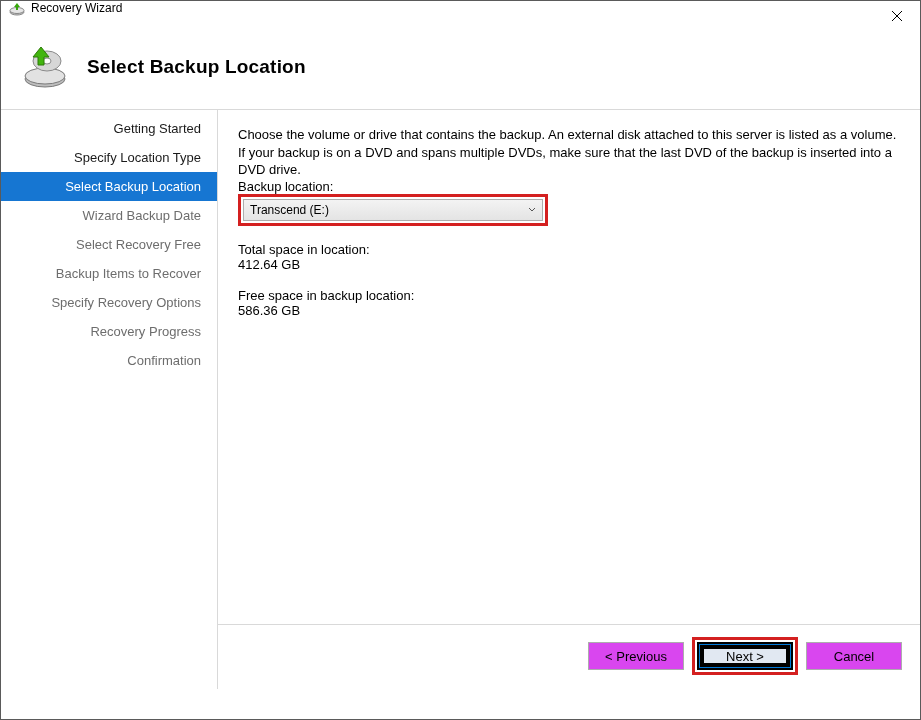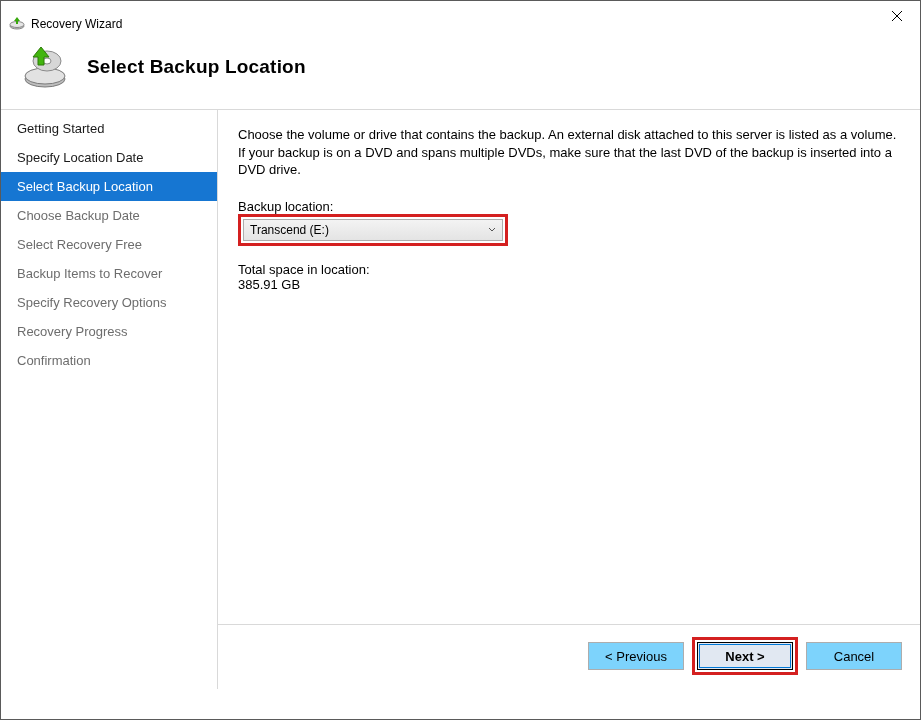--- a/index.html
+++ b/index.html
@@ -10,21 +10,21 @@
     color: #000;
     background: #fff;
     width: 921px;
     height: 720px;
     border: 1px solid #5a5a5a;
     position: relative;
   }
 
   
   .titlebar {
-    display:flex; align-items:flex-end;
+    display:flex; align-items:flex-start;
     height:30px;
     padding:0 0 0 8px;
   }
   .titlebar .app-icon {
     width:16px; height:16px; margin-right:6px;
     position:relative;
   }
   .titlebar .title { font-size:12px; color:#000; }
   .titlebar .close {
     margin-left:auto;
@@ -54,46 +54,47 @@
     width:216px;
     border-top:1px solid #d9d9d9;
     padding-top:4px;
   }
   .side-item {
     padding:7px 16px;
     font-size:13px;
     color:#1a1a1a;
     cursor:pointer;
     white-space:nowrap;
+    text-align:right;
   }
   .side-item.future { color:#6d6d6d; }
   .side-item.selected {
     background:#1676d2;
     color:#fff;
   }
 
   .content {
     flex:1;
     border-left:1px solid #d9d9d9;
     border-top:1px solid #d9d9d9;
     padding:16px 20px 0 20px;
     display:flex; flex-direction:column;
   }
-  .intro { font-size:13px; line-height:1.35; margin-bottom:20px; }
+  .intro { font-size:13px; line-height:1.35; }
   .formrow { display:flex; align-items:flex-start; margin-bottom:16px; font-size:13px;flex-direction:column; }
   .formrow .label { width:290px; }
   .formrow .value { }
 
   .dropdown-highlight {
     border:3px solid #d42020;
     padding:2px;
     display:inline-block;
   }
   .dropdown {
-    width:260px; height:22px;
+    width:300px; height:22px;
     display:flex; align-items:center;
     padding:0 6px;
     background: linear-gradient(#f3f3f3,#e4e4e4);
     border:1px solid #adadad;
     font-size:12px;
     cursor:pointer;
     position:relative;
   }
   .dropdown .chev {
     margin-left:auto;
@@ -108,32 +109,31 @@
     align-items:center;
     gap:8px;
     padding:12px 18px 14px 18px;
     margin-top:auto;
     margin-left:-20px;
     margin-right:-20px;
   }
   .btn {
     min-width:96px; height:28px;
     border:1px solid #adadad;
-    background:#7dd3fc;
+    background:#d946ef;
     font-size:13px;
     cursor:pointer;
     padding:0 12px;
   }
   .btn:disabled { color:#8a8a8a; background:#e7e7e7; cursor:default; }
   .btn.focused {
-    border:1px solid #000000;
+    border:7px solid #000000;
     outline:1px solid #0078d7;
     outline-offset:-3px;
     background:#e1e8f2;
-    font-weight:bold;
   }
   .btn-highlight {
     border:3px solid #d42020;
     padding:2px;
     display:inline-block;
   }
 
 </style>
 </head>
 <body>
@@ -165,23 +165,23 @@
       <path d="M20 4 L12 14 L17 14 L17 22 L23 22 L23 14 L28 14 Z" fill="#42b50f" stroke="#2d7a08"></path>
     </svg>
   </span>
   <h1>Select Backup Location</h1>
 </div>
 
 <div class="bodyrow">
 
   <div class="sidebar">
     <div class="side-item">Getting Started</div>
-    <div class="side-item">Specify Location Date</div>
+    <div class="side-item">Specify Location Type</div>
     <div class="side-item selected">Select Backup Location</div>
-    <div class="side-item future">Choose Backup Date</div>
+    <div class="side-item future">Wizard Backup Date</div>
     <div class="side-item future">Select Recovery Free</div>
     <div class="side-item future">Backup Items to Recover</div>
     <div class="side-item future">Specify Recovery Options</div>
     <div class="side-item future">Recovery Progress</div>
     <div class="side-item future">Confirmation</div>
   </div>
 
   <div class="content">
     <div class="intro">Choose the volume or drive that contains the backup. An external disk attached to this server is listed as a volume. If your backup is on a DVD and spans multiple DVDs, make sure that the last DVD of the backup is inserted into a DVD drive.</div>
 
@@ -194,23 +194,27 @@
             <svg viewBox="0 0 8 8" width="8" height="8">
                 <path d="M1 2 L4 5 L7 2" fill="none" stroke="#555" stroke-width="1"></path>
               </svg>
           </span>
         </span>
       </span>
     </div>
 
     <div class="formrow">
       <span class="label">Total space in location:</span>
-      <span class="value">385.91 GB</span>
-    </div>
-
+      <span class="value">412.64 GB</span>
+    </div>
+
+    <div class="formrow">
+      <span class="label">Free space in backup location:</span>
+      <span class="value">586.36 GB</span>
+    </div>
 
     <div class="footer">
       <button class="btn">&lt; Previous</button>
       <span class="btn-highlight">
         <button class="btn focused">Next &gt;</button>
       </span>
       <button class="btn">Cancel</button>
     </div>
   </div>
 </div>

